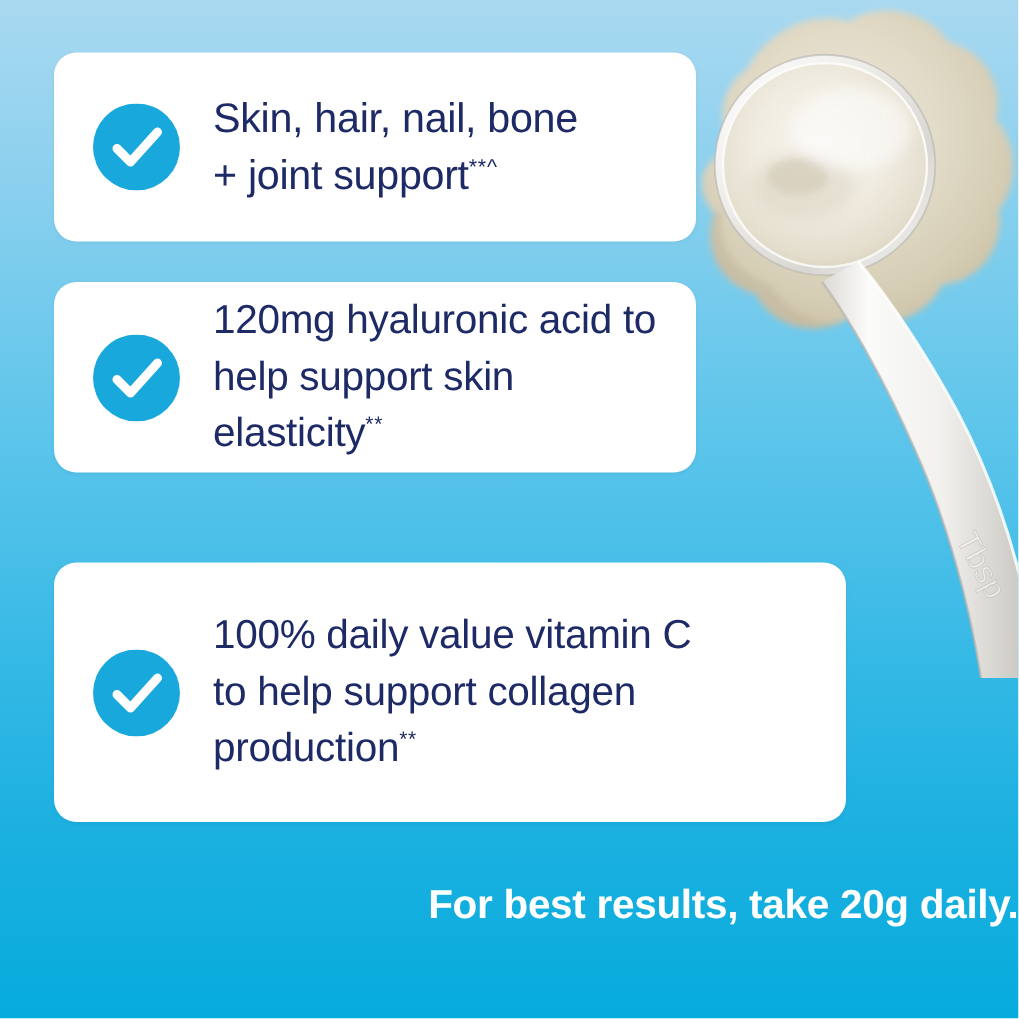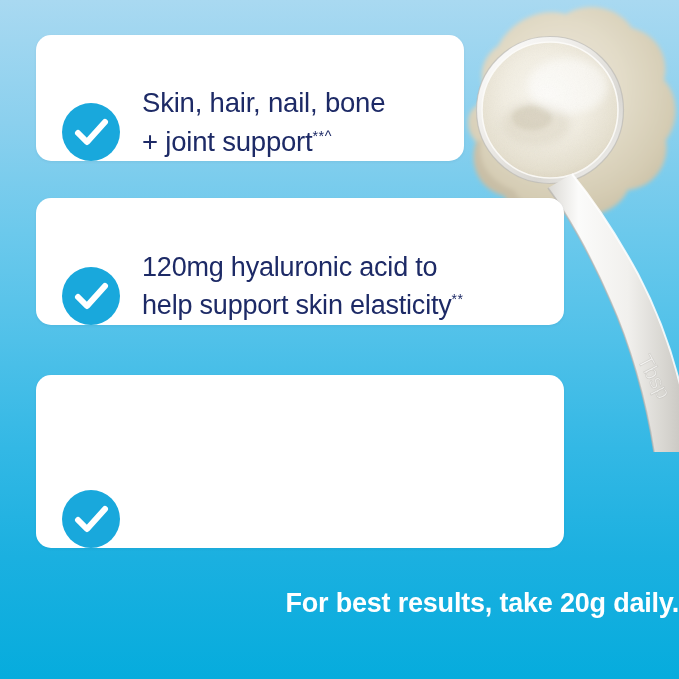--- a/index.html
+++ b/index.html
@@ -32,26 +32,26 @@
     pointer-events:none;
     z-index:3;
   }
 
   
   .card {
     position:absolute;
     background:#ffffff;
     border-radius:15px;
     display:flex;
-    align-items:flex-end;
+    align-items:center;
     z-index:5;
     box-shadow:0 1px 3px rgba(10,60,100,0.07);
   }
   #card-1 { left:36px; top:35px;  width:428px; height:126px; }
-  #card-2 { left:36px; top:198px; width:528px; height:127px; }
+  #card-2 { left:36px; top:188px; width:428px; height:127px; }
   #card-3 { left:36px; top:375px; width:528px; height:173px; }
 
   .check-wrap {
     flex:0 0 auto;
     width:58px; height:58px;
     margin-left:26px;
     margin-right:22px;
   }
   .check-circle {
     width:58px; height:58px;
@@ -221,17 +221,20 @@
 help support skin elasticity</span><span class="sup">**</span></div>
   </div>
 
   <div class="card" id="card-3">
     <div class="check-wrap">
       <svg class="check-circle" viewBox="0 0 58 58">
         <circle cx="29" cy="29" r="29" fill="#19a8dc"></circle>
         <path d="M 16 30 L 25 39 L 43 19" fill="none" stroke="#ffffff" stroke-width="6" stroke-linecap="round" stroke-linejoin="round"></path>
       </svg>
     </div>
+    <div class="card-text"><span>100% daily value vitamin C
+to help support collagen
+production</span><span class="sup">**</span></div>
   </div>
 
   <div id="footer">For best results, take 20g daily.</div>
 
 </div>
 
 </body></html>

